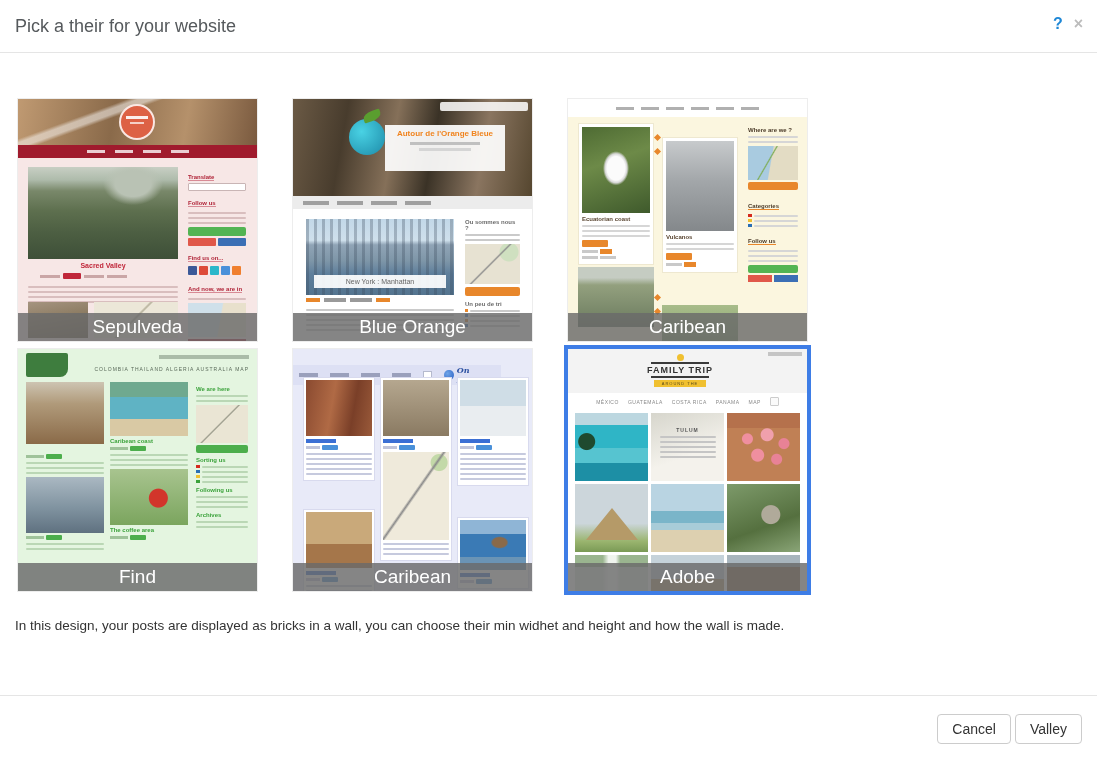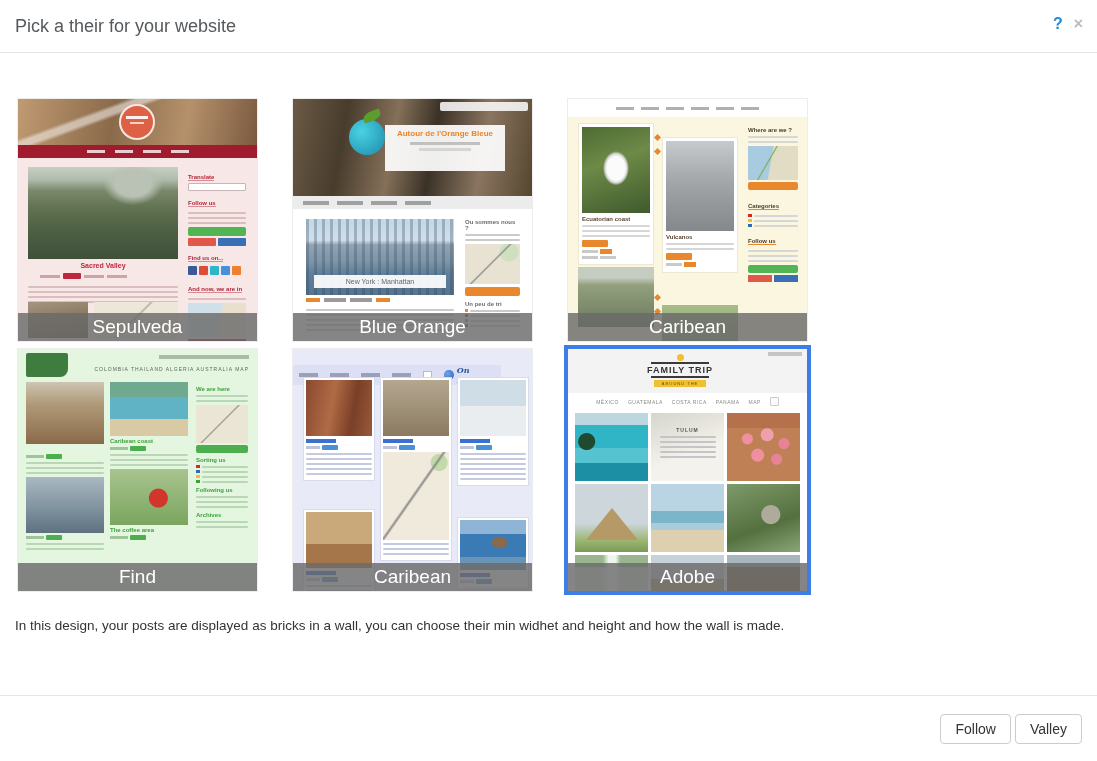--- a/index.html
+++ b/index.html
@@ -607,18 +607,18 @@
     </div>
 
   </div>
 
   <div class="sel-info">
     <div>In this design, your posts are displayed as bricks in a wall, you can choose their min widhet and height and how the wall is made.</div>
   </div>
 
   <div class="dlg-footer">
     <div class="btns">
-      <button class="btn">Follow</button>
+      <button class="btn">Cancel</button>
       <button class="btn">Valley</button>
     </div>
   </div>
 
 </div>
 
 </body></html>

